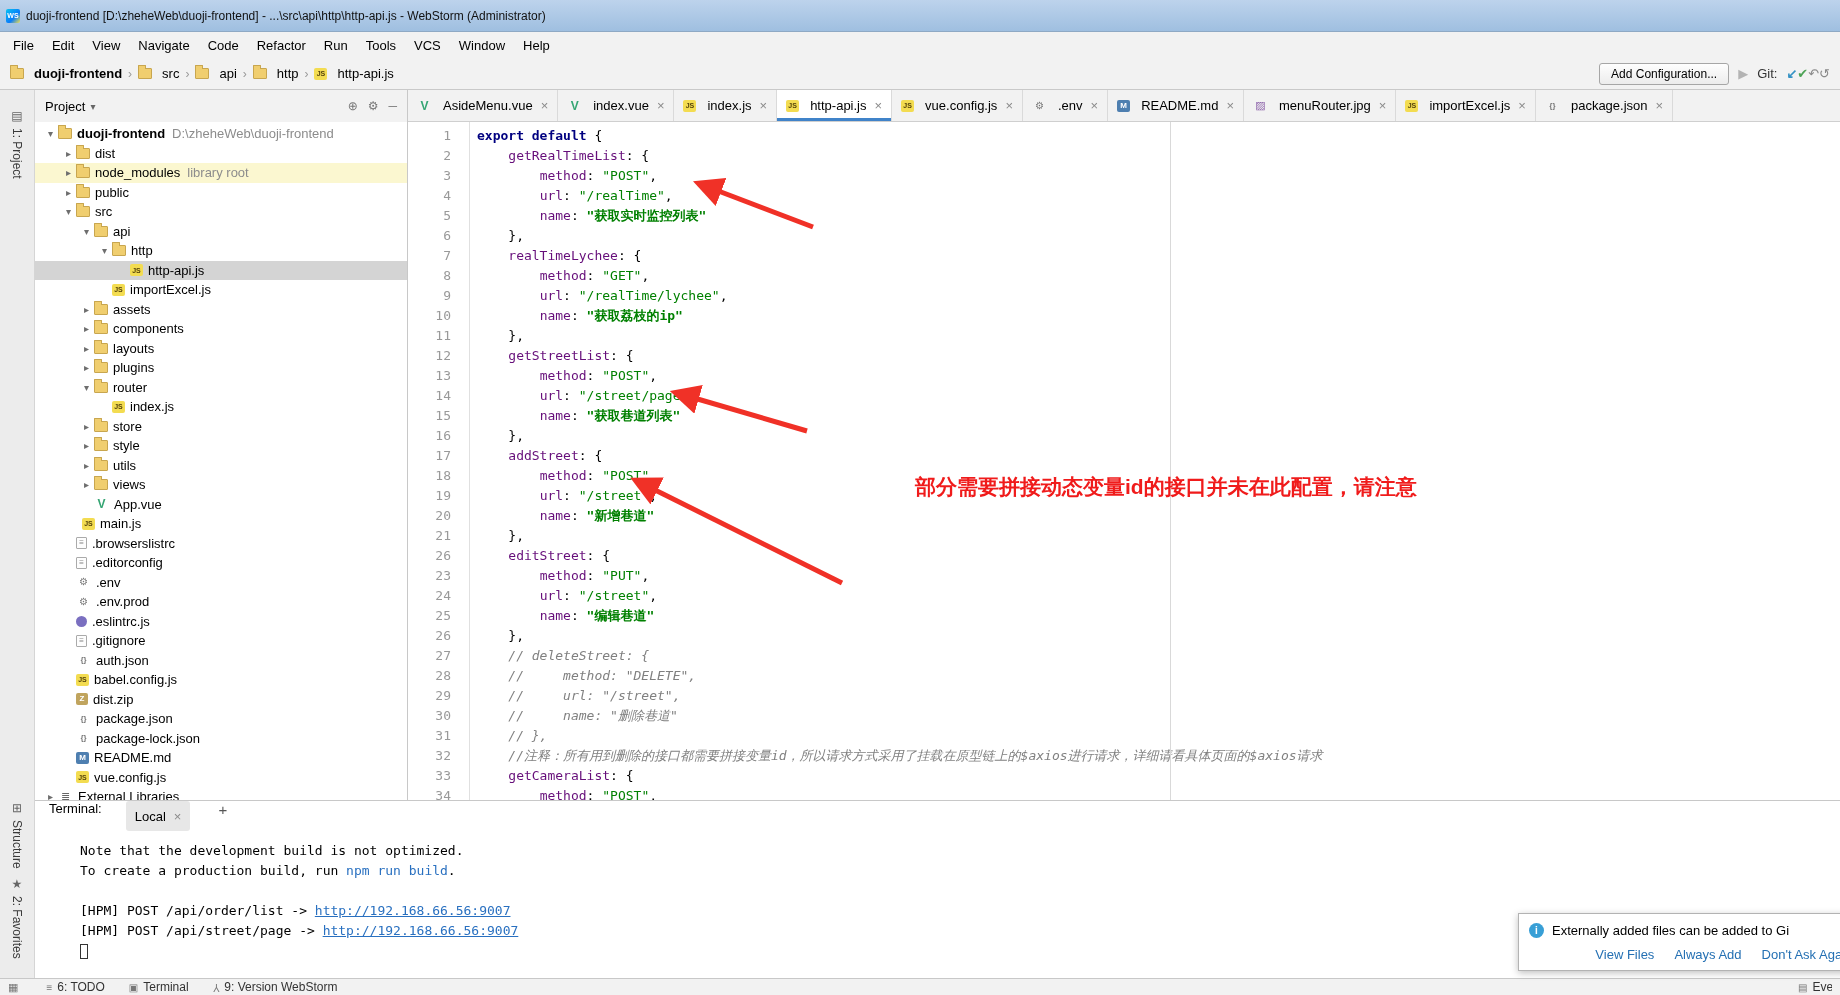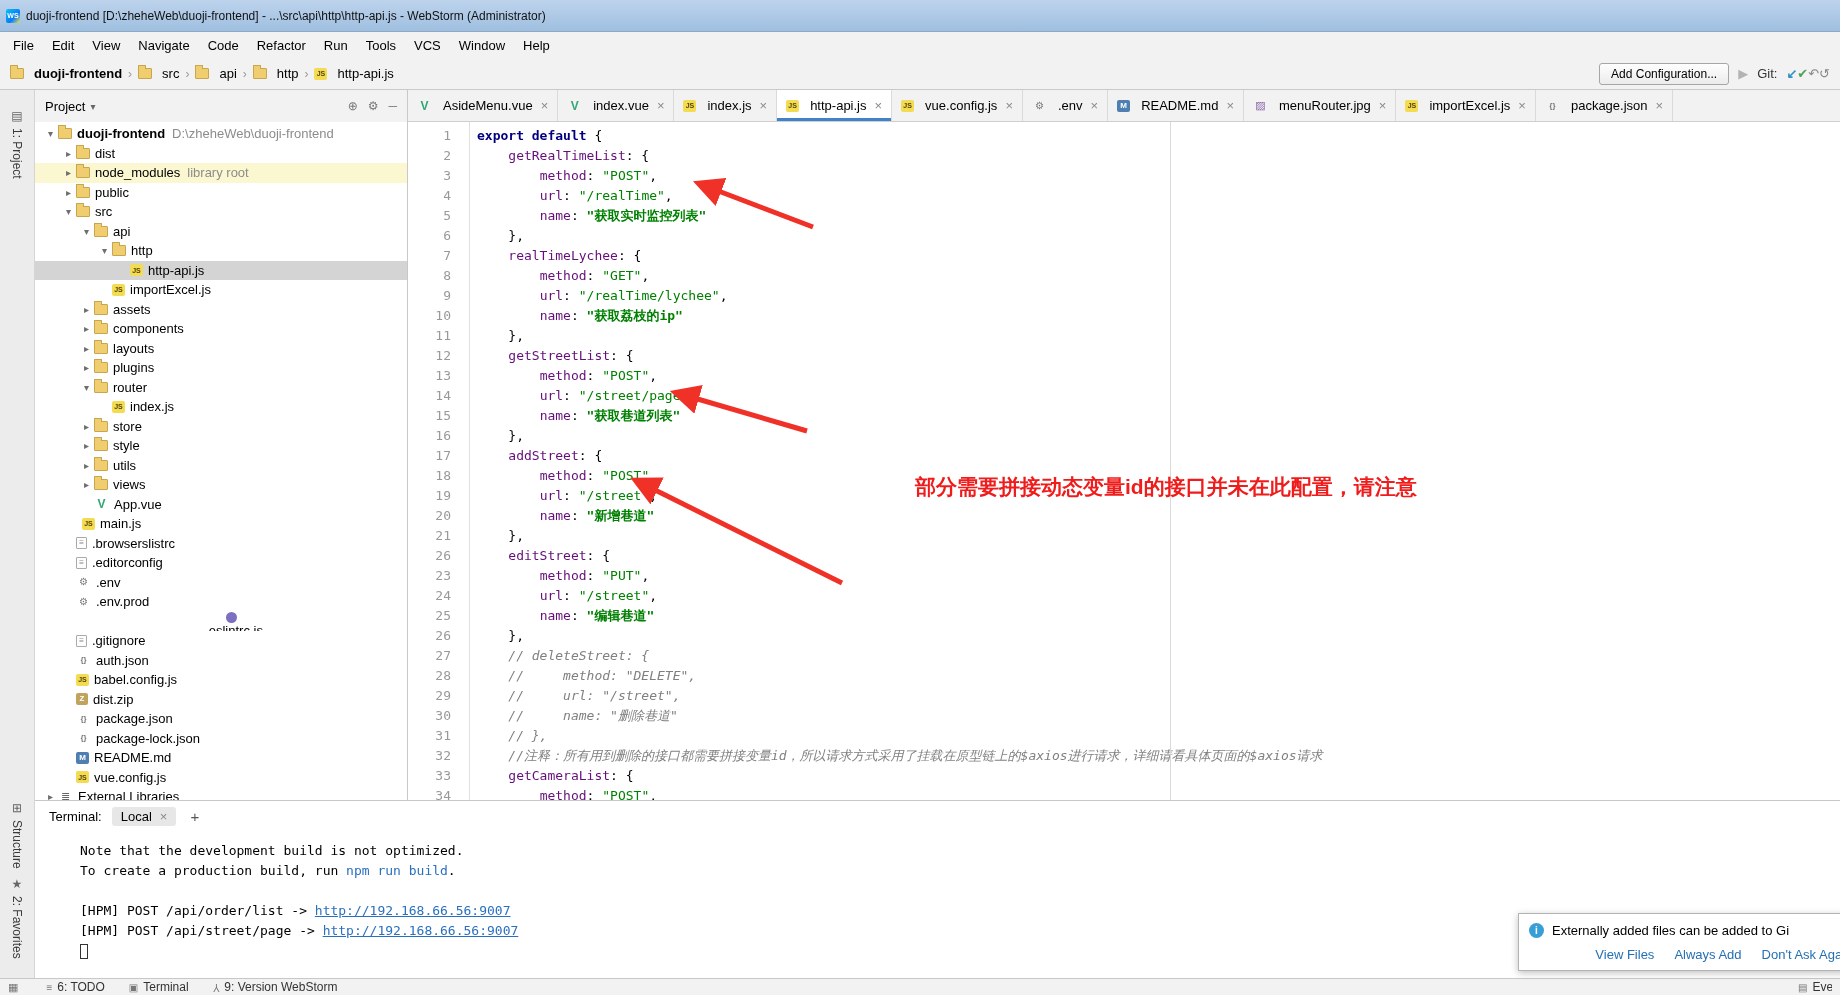--- a/index.html
+++ b/index.html
@@ -82,21 +82,21 @@
   .tk-str{color:#008000}
   .tk-strb{color:#008000;font-weight:bold}
   .tk-cmt{color:#808080;font-style:italic}
   .tk-pl{color:#000}
   .margin-guide{position:absolute;left:700px;top:0;bottom:0;width:1px;background:#D9D9D9}
   .editor-overlay{position:absolute;left:0;top:0;width:100%;height:100%;pointer-events:none;z-index:5}
   .annotation{position:absolute;left:507px;top:383px;color:#F01B1B;font-size:21px;font-weight:600;white-space:nowrap;z-index:6}
 
   
   .terminal{height:178px;flex:none;border-top:1px solid #C8C8C8;background:#fff;display:flex;flex-direction:column;min-height:0}
-  .term-header{height:30px;flex:none;display:flex;align-items:center;gap:10px;padding:0 14px;font-size:13px}
+  .term-header{height:30px;flex:none;display:flex;gap:24px;padding:0 14px;font-size:13px}
   .term-tab{display:flex;align-items:center;gap:6px;padding:2px 9px;background:#E7E7E7;border-radius:3px}
   .term-add{color:#555;font-size:15px;padding:0 4px}
   .term-body{flex:1;padding:10px 0 0 45px;font-family:"DejaVu Sans Mono","Liberation Mono",monospace;font-size:13px;line-height:20px;overflow:hidden}
   .tl{white-space:pre;height:20px}
   .t-link{color:#2970C0;text-decoration:underline}
   .t-cmd{color:#2970C0}
   .t-cursor{display:inline-block;width:8px;height:15px;border:1px solid #333;vertical-align:middle}
 
   
   .statusbar{height:17px;flex:none;background:#F2F2F2;border-top:1px solid #C8C8C8;display:flex;align-items:center;padding:0 8px;font-size:12px;color:#333;overflow:hidden}
@@ -327,21 +327,21 @@
               <div class="tree-row" style="padding-left: 26px;">
                 <span class="arrow"></span>
                 <span class="ticon ticon-env">⚙</span>
                 <span class="tlabel">.env</span>
               </div>
               <div class="tree-row" style="padding-left: 26px;">
                 <span class="arrow"></span>
                 <span class="ticon ticon-env">⚙</span>
                 <span class="tlabel">.env.prod</span>
               </div>
-              <div class="tree-row" style="padding-left: 26px; flex-direction: column;">
+              <div class="tree-row" style="padding-left: 26px;">
                 <span class="arrow"></span>
                 <span class="ticon ticon-eslint"></span>
                 <span class="tlabel">.eslintrc.js</span>
               </div>
               <div class="tree-row" style="padding-left: 26px;">
                 <span class="arrow"></span>
                 <span class="ticon ticon-file">≡</span>
                 <span class="tlabel">.gitignore</span>
               </div>
               <div class="tree-row" style="padding-left: 26px;">

